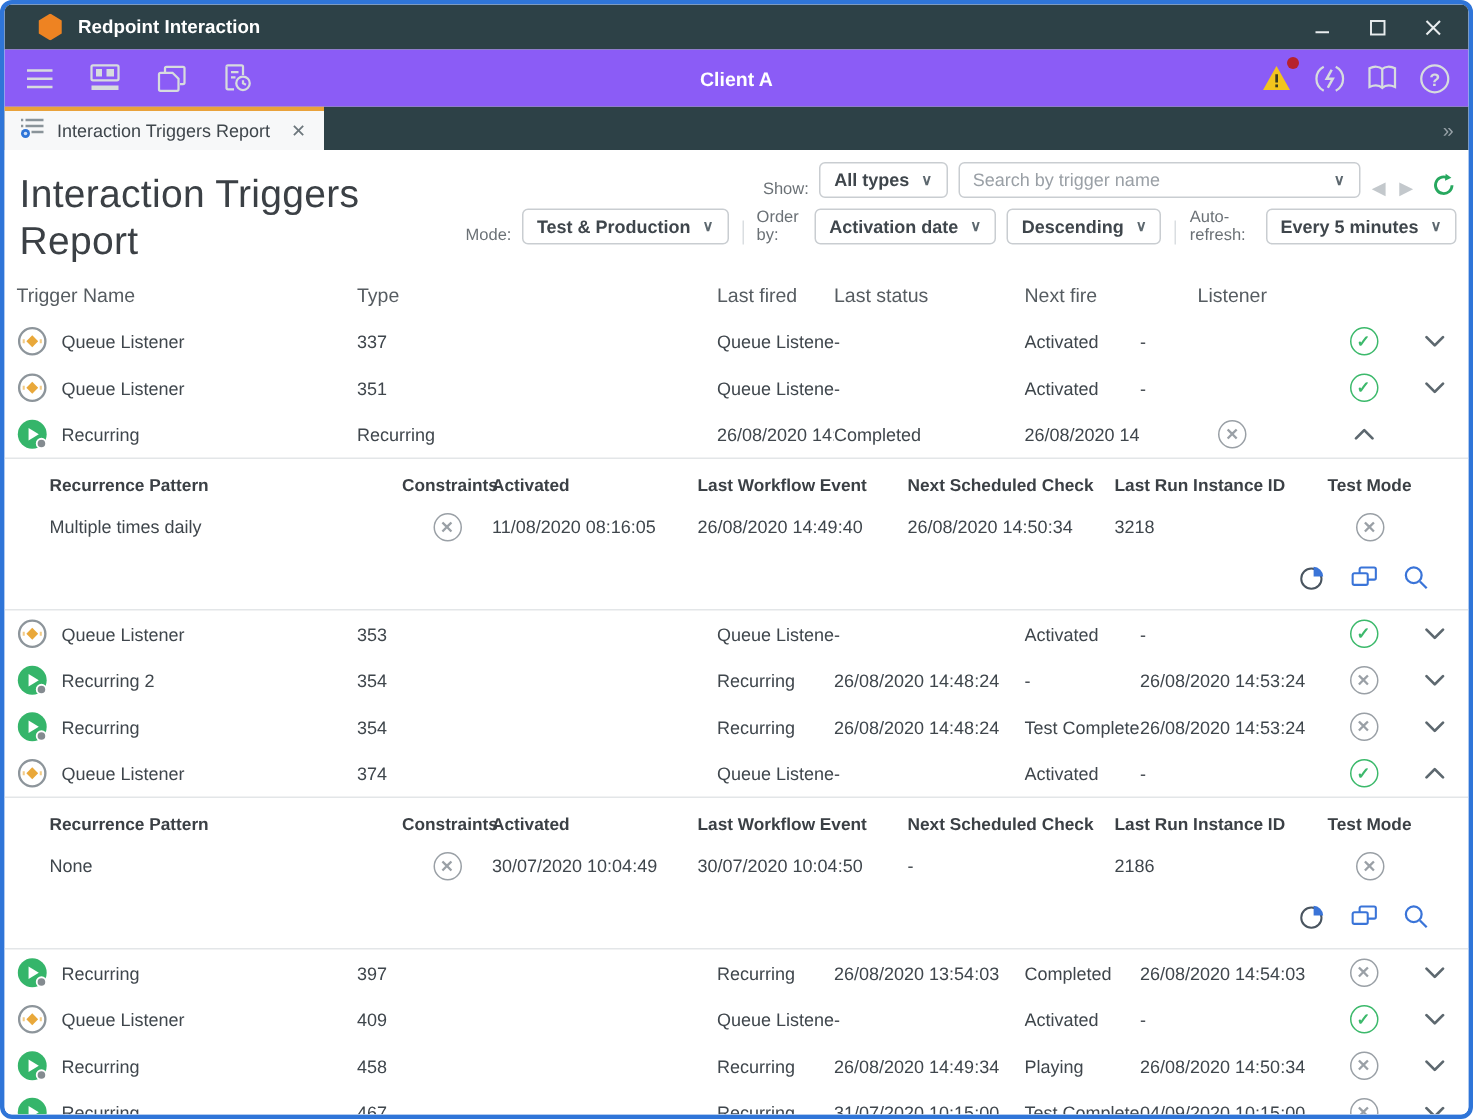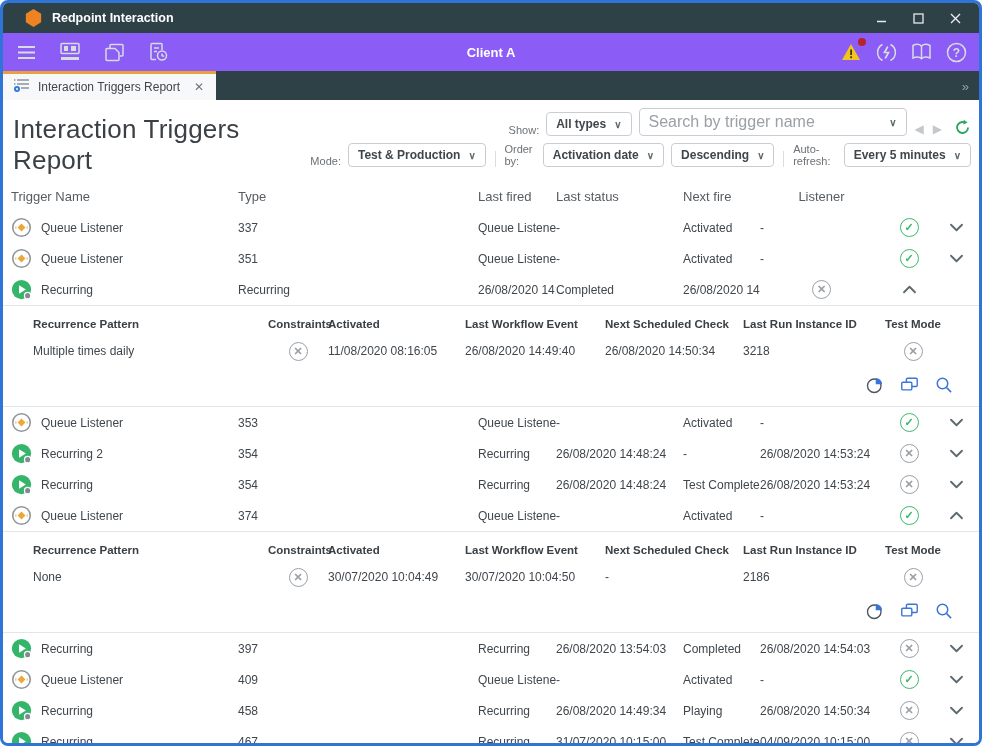--- a/index.html
+++ b/index.html
@@ -59,21 +59,21 @@
     display: flex; align-items: center; gap: 8px; border: 1px solid #c9cdd1;
     border-radius: 4px; background: #fff; padding: 4px 9px; font-size: 12px;
     color: #3f464c; font-weight: bold; white-space: nowrap;
   }
   .dd-chev { color: #5d686f; font-size: 10px; font-weight: bold; }
   .searchbox {
     display: flex; align-items: center; border: 1px solid #c9cdd1; border-radius: 4px;
     background: #fff; padding: 4px 9px; width: 268px;
   }
   .searchbox input {
-    border: none; outline: none; flex: 1; font-size: 16px; color: #3f464c;
+    border: none; outline: none; flex: 1; font-size: 12px; color: #3f464c;
     font-family: "Liberation Sans", sans-serif; background: transparent;
   }
   .searchbox input::placeholder { color: #9aa0a6; }
   .nav-arrow { font-size: 12px; color: #c3c8cc; padding: 0 1px; }
   .vdiv { width: 1px; height: 16px; background: #dadee1; margin: 0 2px; }
   
   .grid-cols {
     display: grid;
     grid-template-columns: 227px 240px 78px 127px 77px 123px 52px 42px;
     align-items: center; padding-left: 8px;

